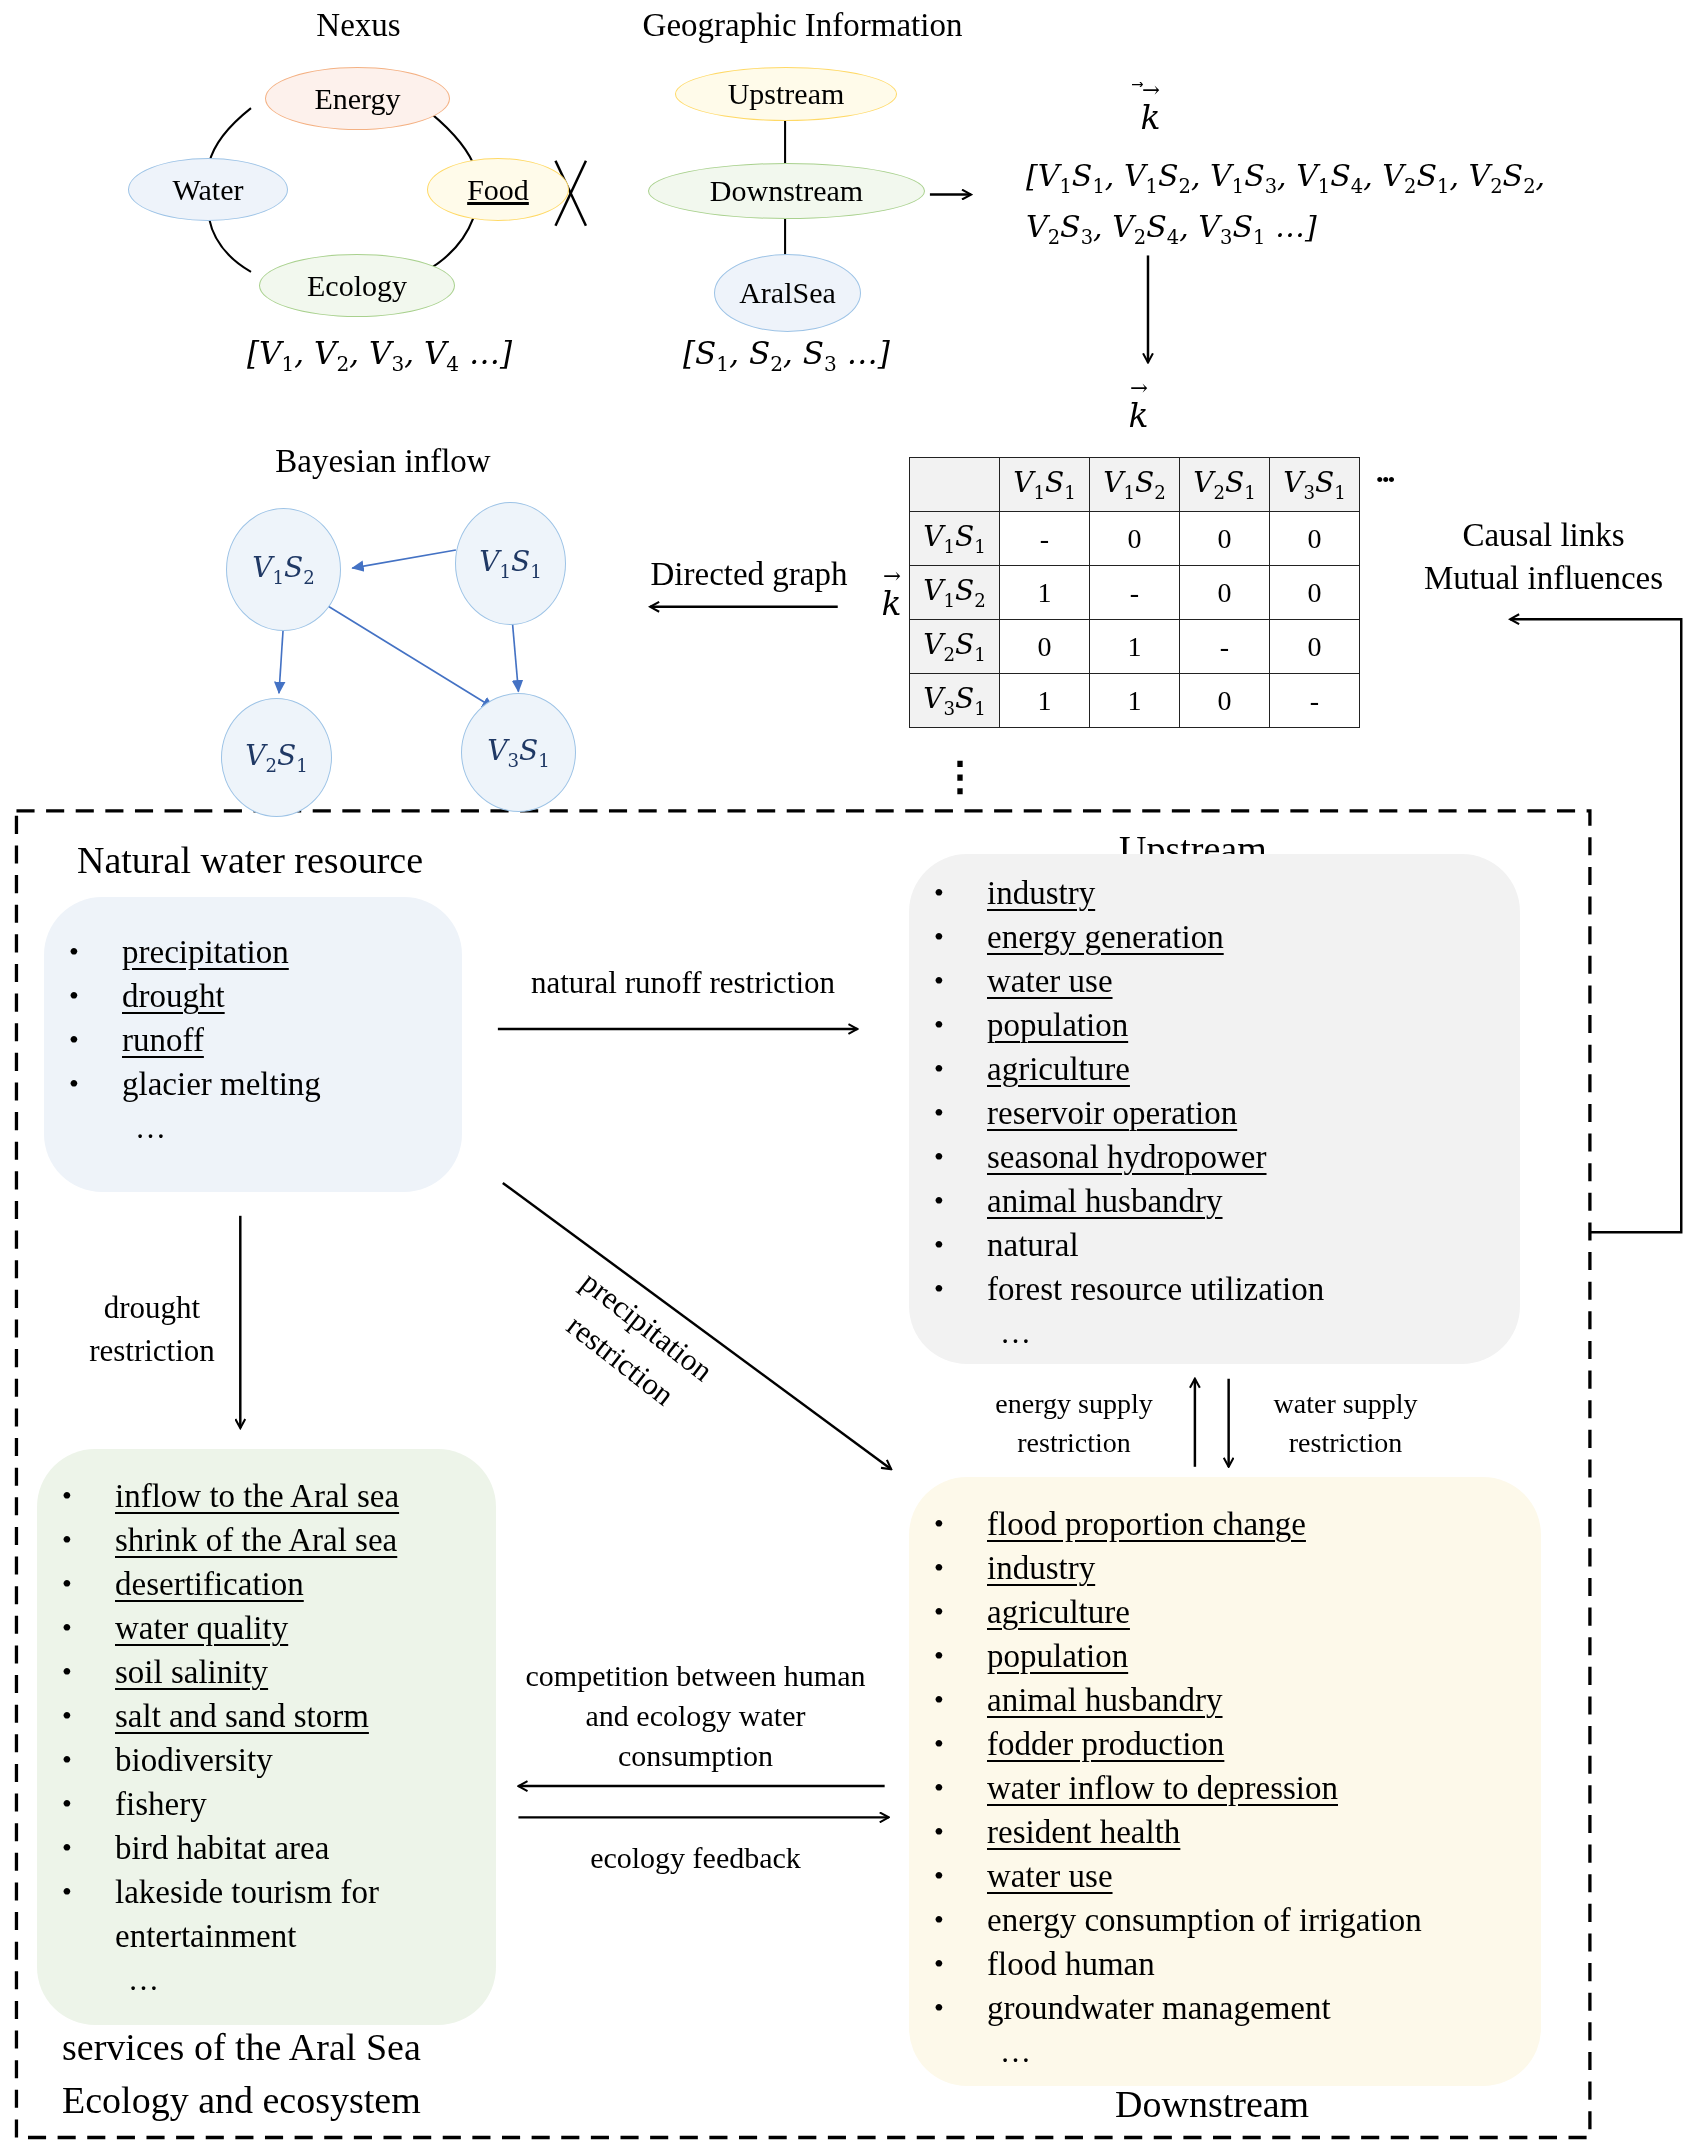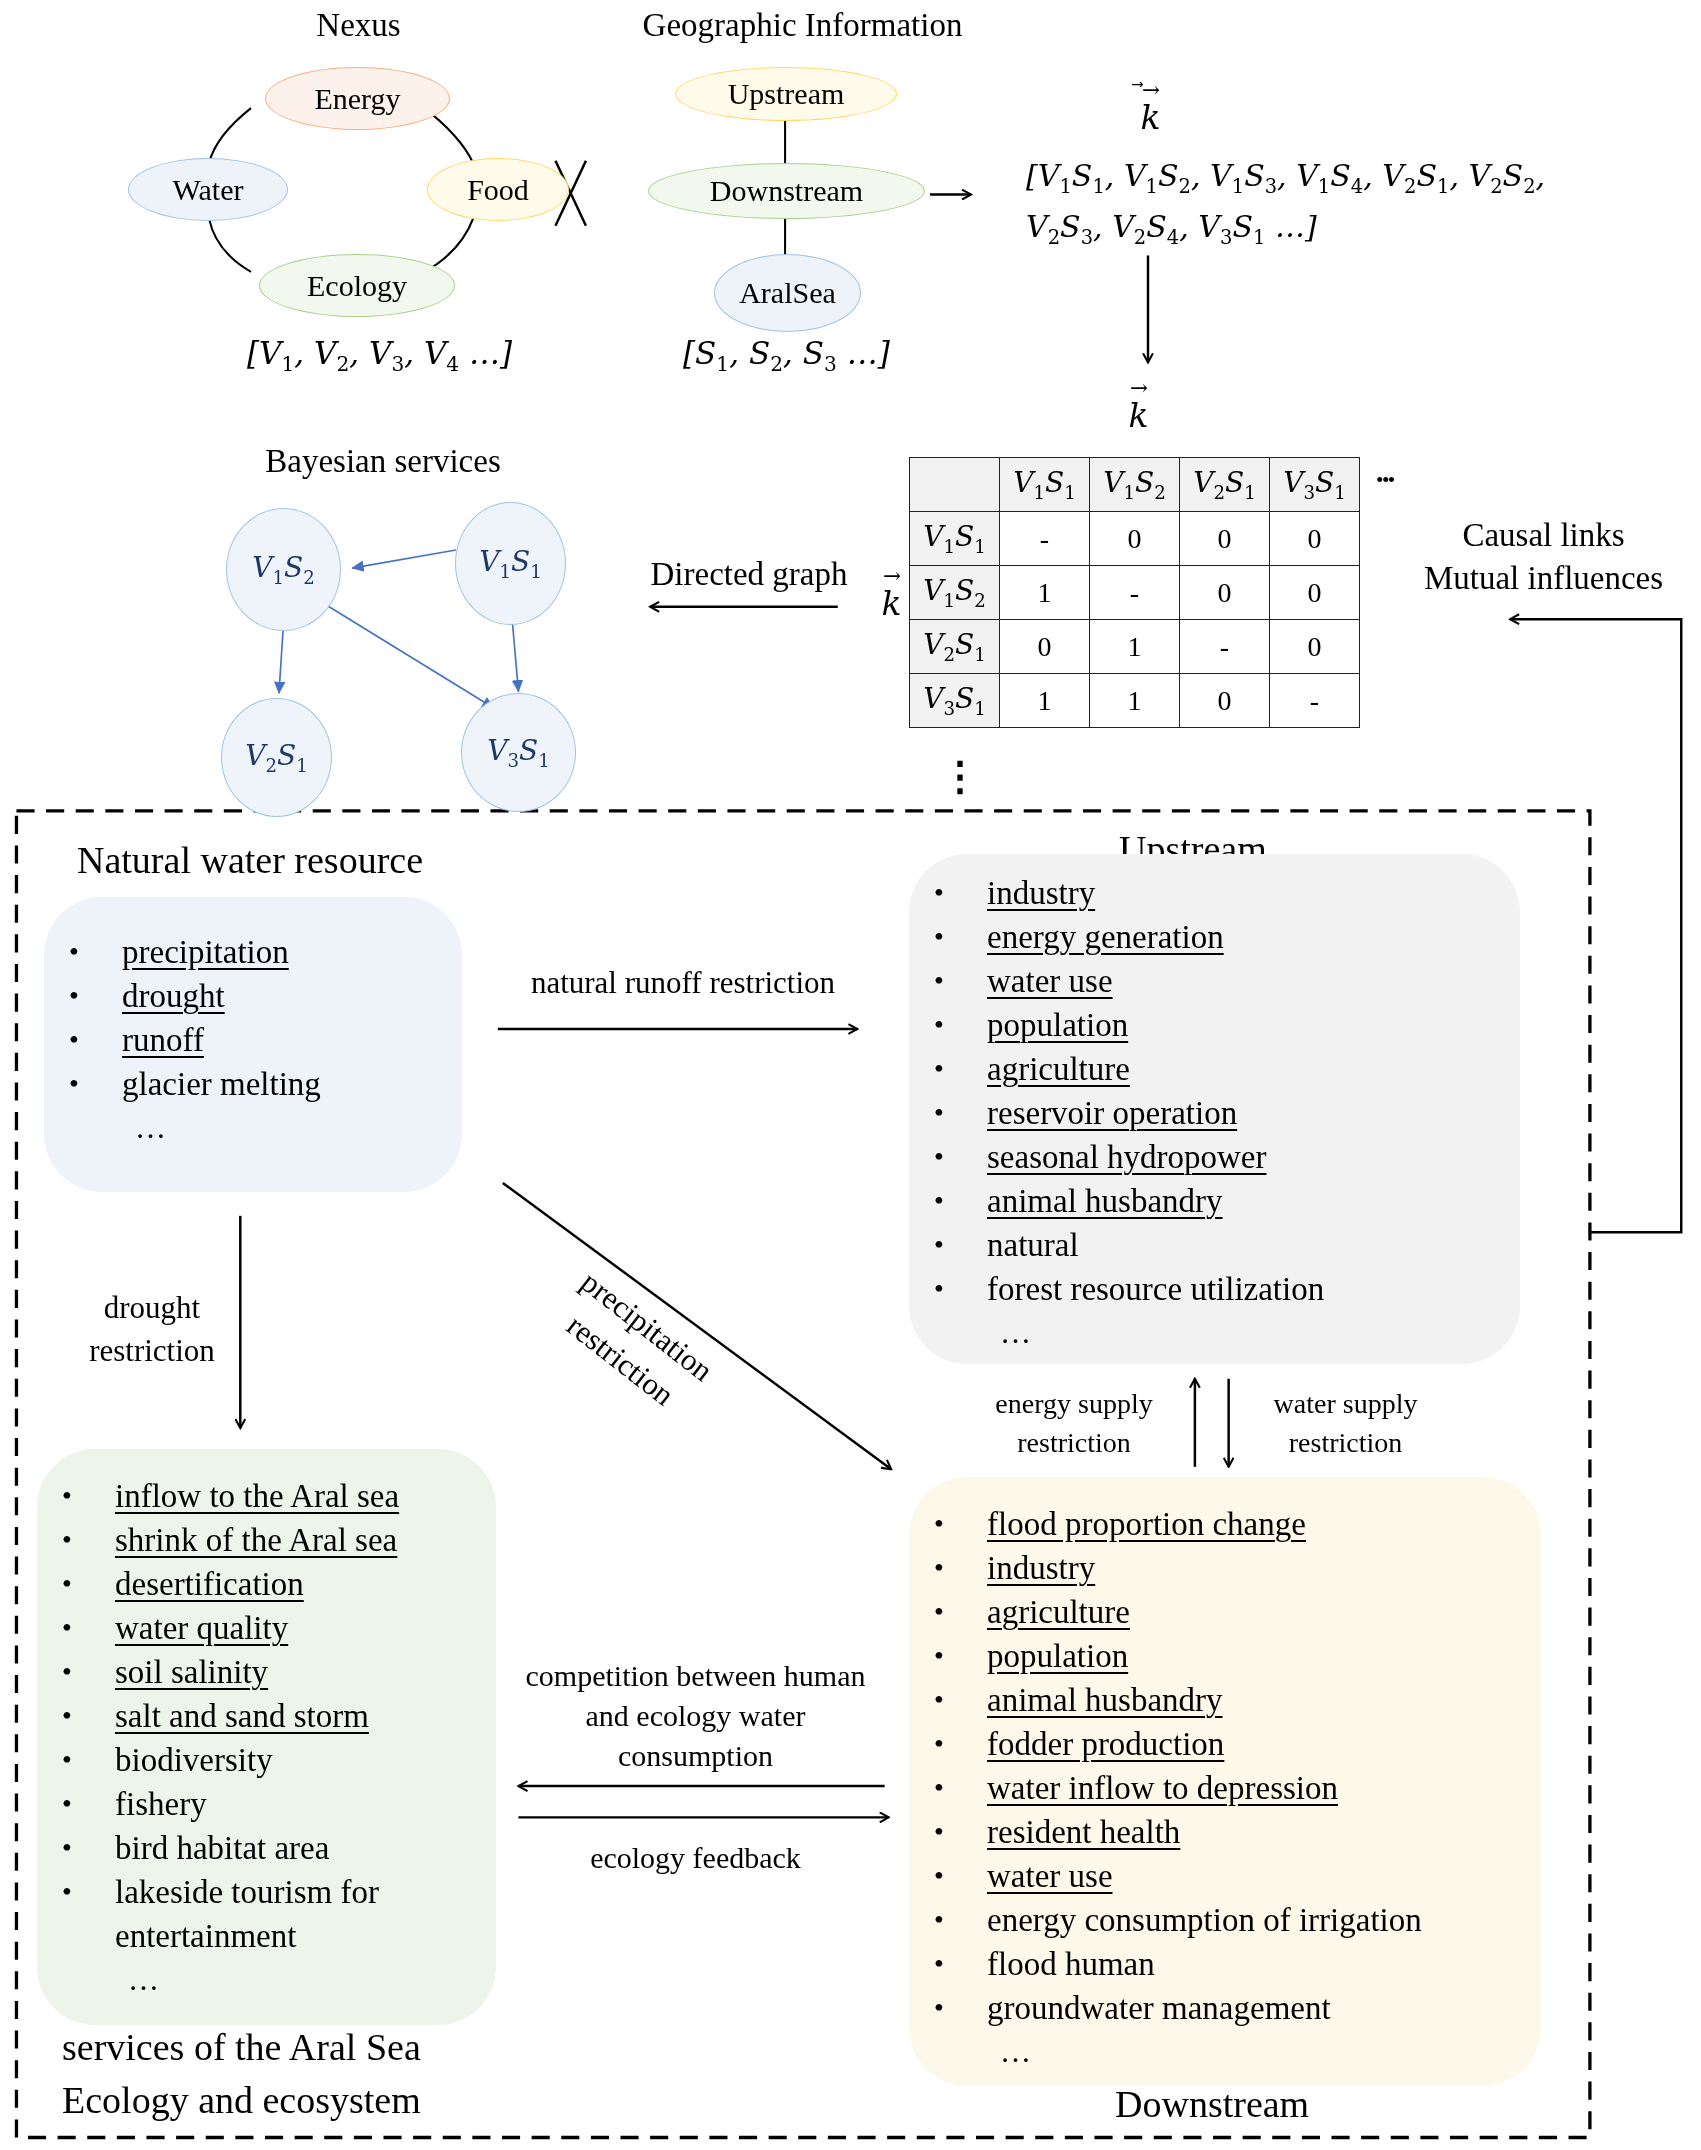--- a/index.html
+++ b/index.html
@@ -83,21 +83,21 @@
   <line x1="630" y1="2208" x2="1080" y2="2208" stroke="#000" stroke-width="3" marker-end="url(#ah)"></line>
 </svg>
 
 <div class="abs title" style="left:272px;top:6.6px;width:173px;">Nexus</div>
 <div class="ell" style="left: 265px; top: 67px; width: 185px; height: 63px; background: rgb(253, 241, 236); border-color: rgb(244, 177, 131);">
     <span>Energy</span>
   </div>
 <div class="ell" style="left: 128px; top: 158px; width: 160px; height: 63px; background: rgb(238, 243, 250); border-color: rgb(157, 195, 230);">
     <span>Water</span>
   </div>
-<div class="ell" style="left: 427px; top: 158px; width: 142px; height: 63px; background: rgb(255, 251, 234); border-color: rgb(255, 217, 102);">
+<div class="ell" style="left: 427px; top: 158px; width: 142px; height: 63px; background: rgb(255, 251, 234); border-color: rgb(255, 217, 102); text-decoration: underline;">
     <span>Food</span>
   </div>
 <div class="ell" style="left: 259px; top: 254px; width: 196px; height: 63px; background: rgb(242, 248, 238); border-color: rgb(169, 209, 142);">
     <span>Ecology</span>
   </div>
 <div class="abs label math" style="left:247px;top:333px;width:230px;font-size:31px;" id="nexus-vec">[<span>V<sub>1</sub></span>, <span>V<sub>2</sub></span>, <span>V<sub>3</sub></span>, <span>V<sub>4</sub></span> …]</div>
 
 <div class="abs title" style="left:609px;top:6.6px;width:387px;">Geographic Information</div>
 <div class="ell" style="left: 675px; top: 67px; width: 222px; height: 54px; background: rgb(255, 251, 234); border-color: rgb(255, 217, 102);">
     <span>Upstream</span>
@@ -167,21 +167,21 @@
 <div class="abs" style="left:1376px;top:468px;font-size:21.4px;letter-spacing:-1.6px;">•••</div>
 <div class="abs" style="left:940px;top:753px;font-size:40px;font-weight:bold;">⋮</div>
 
 <div class="abs label" style="left:1391px;top:514px;width:305px;font-size:33px;line-height:43px;">
   <div>Causal links</div>
   <div>Mutual influences</div>
 </div>
 
 <div class="abs label" style="left:634px;top:553px;width:230px;font-size:33px;">Directed graph</div>
 
-<div class="abs title" style="left:239px;top:443px;width:288px;">Bayesian services</div>
+<div class="abs title" style="left:239px;top:443px;width:288px;">Bayesian inflow</div>
 <div class="node math" style="left:226px;top:508px;width:115px;height:123px;" id="bn-0">
     <span><span>V<sub>1</sub></span><span>S<sub>2</sub></span></span>
   </div>
 <div class="node math" style="left:455px;top:502px;width:111px;height:123px;" id="bn-1">
     <span><span>V<sub>1</sub></span><span>S<sub>1</sub></span></span>
   </div>
 <div class="node math" style="left:221px;top:698px;width:111px;height:119px;" id="bn-2">
     <span><span>V<sub>2</sub></span><span>S<sub>1</sub></span></span>
   </div>
 <div class="node math" style="left:461px;top:693px;width:115px;height:119px;" id="bn-3">

